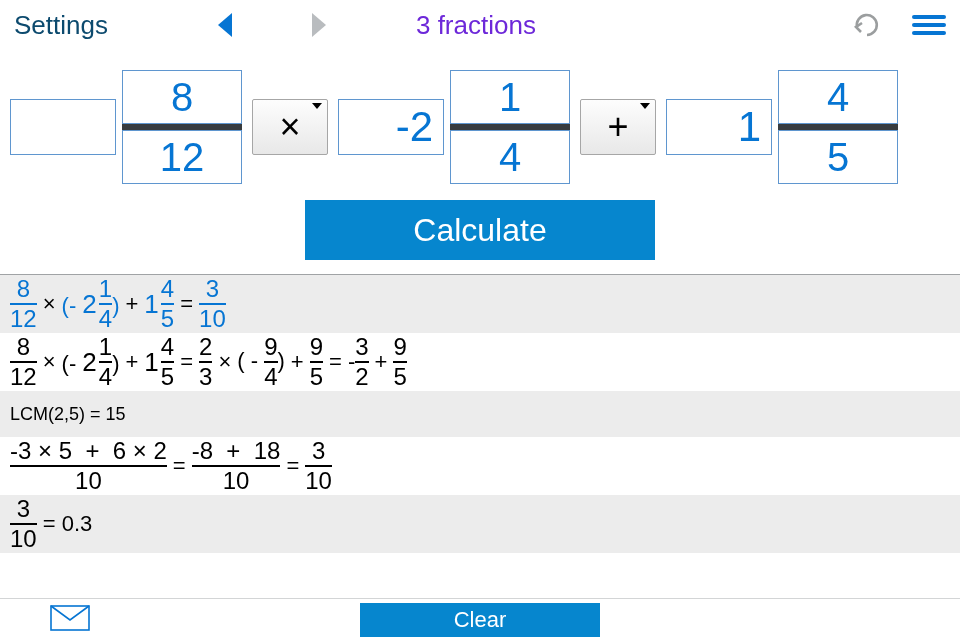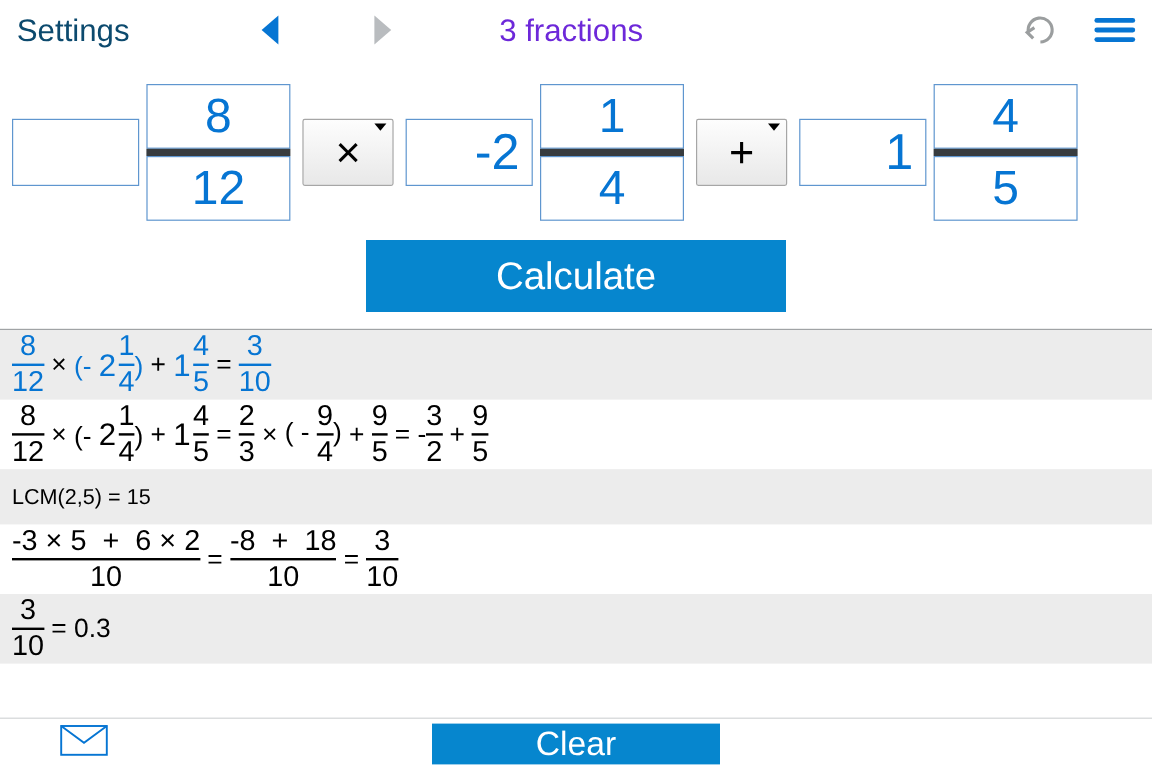--- a/index.html
+++ b/index.html
@@ -50,21 +50,21 @@
   .sfrac { font-size:24px; }
   .mix { display:inline-flex; align-items:center; }
   .mix .W { font-size:26px; padding-right:2px; }
   .lcm { font-size:18px; }
 
   
   .bottombar { position:absolute; bottom:0; left:0; right:0; height:42px; display:flex; align-items:center;
                border-top:1px solid #d3d5d6; background:#fff; }
   .mail { margin-left:50px; cursor:pointer; }
   .clear-btn { position:absolute; left:50%; transform:translateX(-50%); width:240px; height:34px;
-               background:#0686ce; color:#fff; font-size:28px; display:flex; align-items:center; justify-content:center;
+               background:#0686ce; color:#fff; font-size:22px; display:flex; align-items:center; justify-content:center;
                border:none; cursor:pointer; }
 </style>
 </head>
 <body>
 
 <div class="topbar">
   <span class="settings">Settings</span>
   <div class="nav-arrows">
     <div class="arrow arrow-left"></div>
     <div class="arrow arrow-right"></div>

